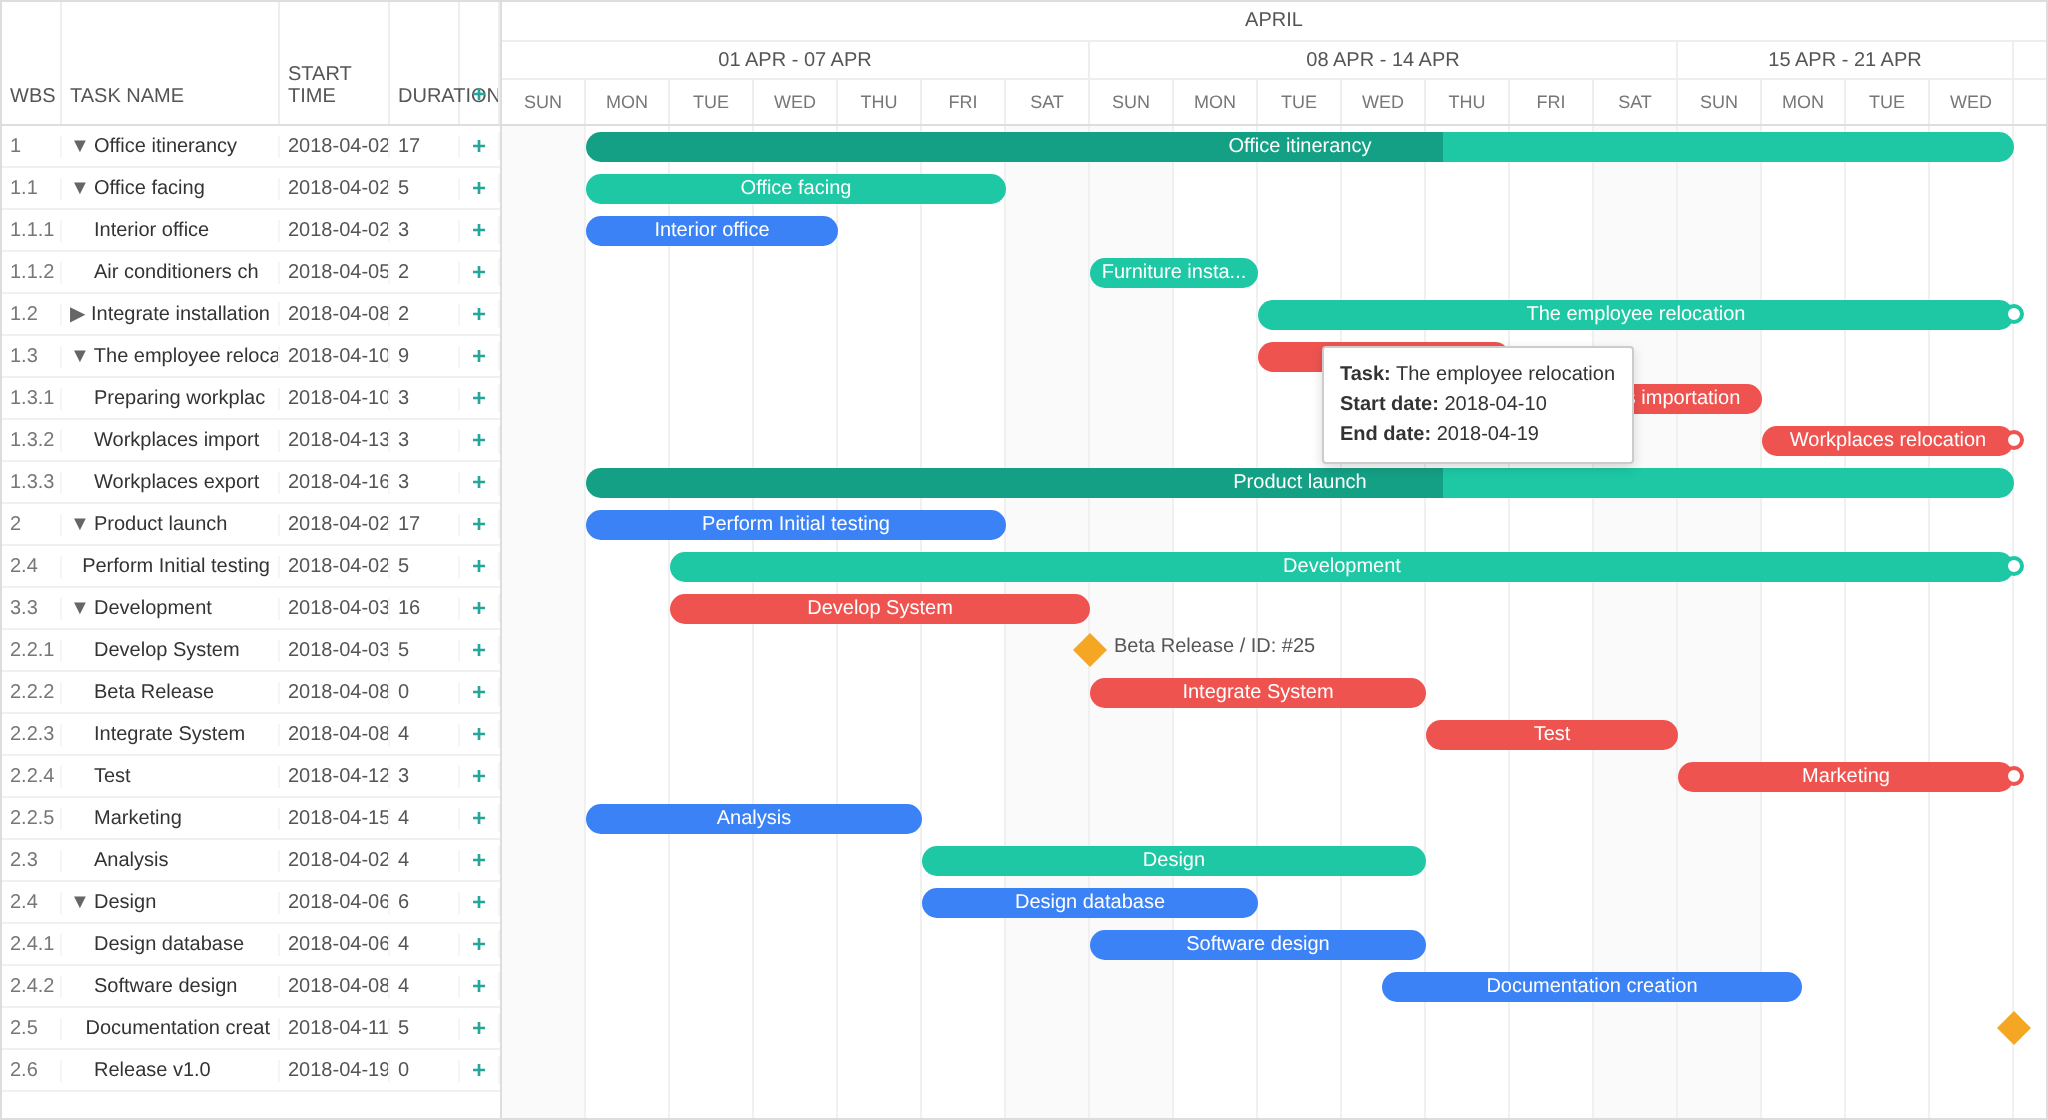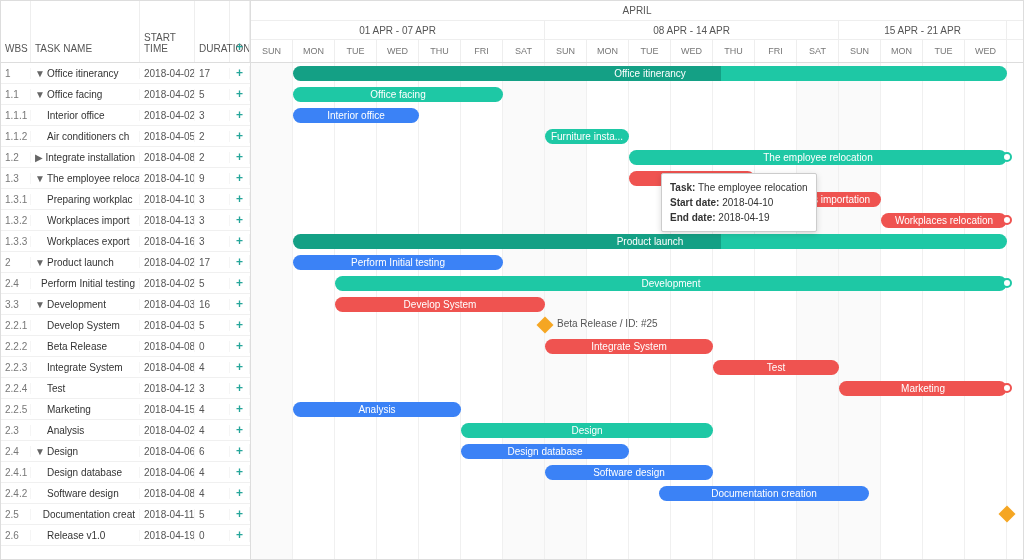--- a/index.html
+++ b/index.html
@@ -410,21 +410,21 @@
           <div class="rp-row">
             <div class="bar teal" style="left: 210px; width: 252px;">Design</div>
           </div>
           <div class="rp-row">
             <div class="bar blue" style="left: 210px; width: 168px;">Design database</div>
           </div>
           <div class="rp-row">
             <div class="bar blue" style="left: 294px; width: 168px;">Software design</div>
           </div>
           <div class="rp-row">
-            <div class="bar blue" style="left: 408px; width: 210px;">Documentation creation</div>
+            <div class="bar blue" style="left: 440px; width: 210px;">Documentation creation</div>
           </div>
           <div class="rp-row">
             <div class="milestone" style="left: 750px;"></div>
           </div>
         </div>
       <div class="tooltip" id="tooltip" style="left:410px; top:110px;">
         <b>Task:</b> <span>The employee relocation</span><br>
         <b>Start date:</b> <span>2018-04-10</span><br>
         <b>End date:</b> <span>2018-04-19</span>
       </div>

